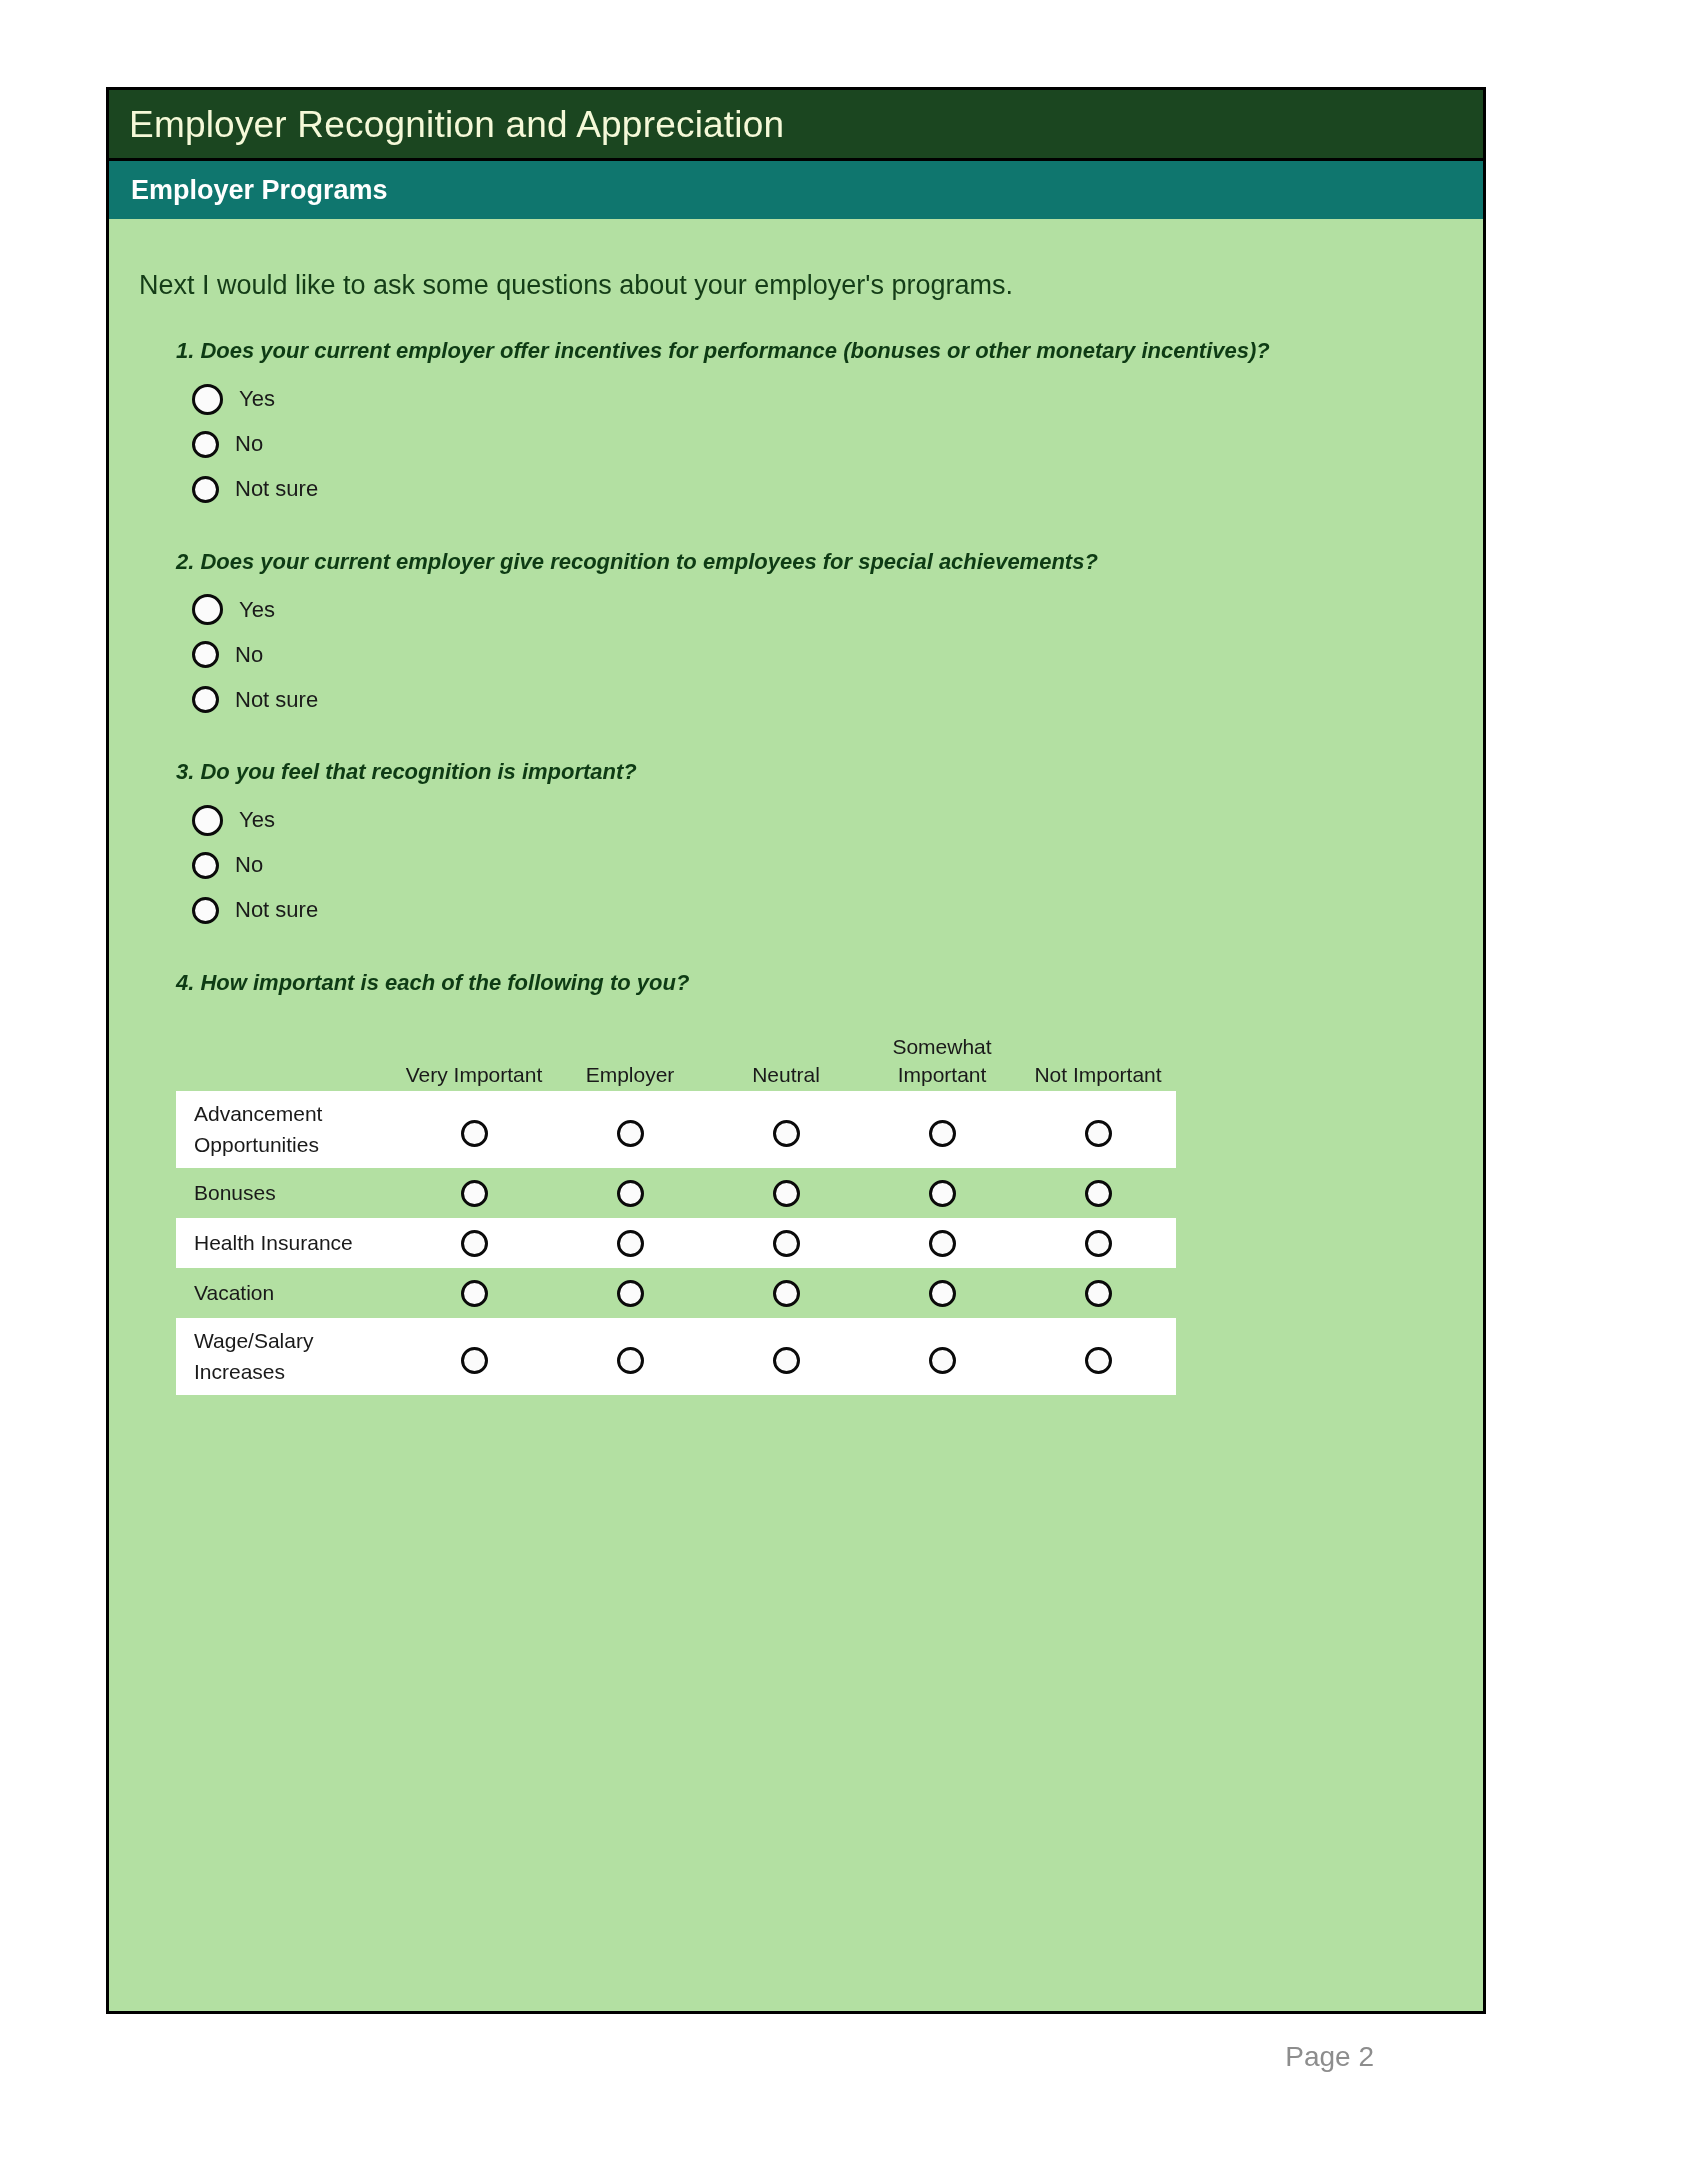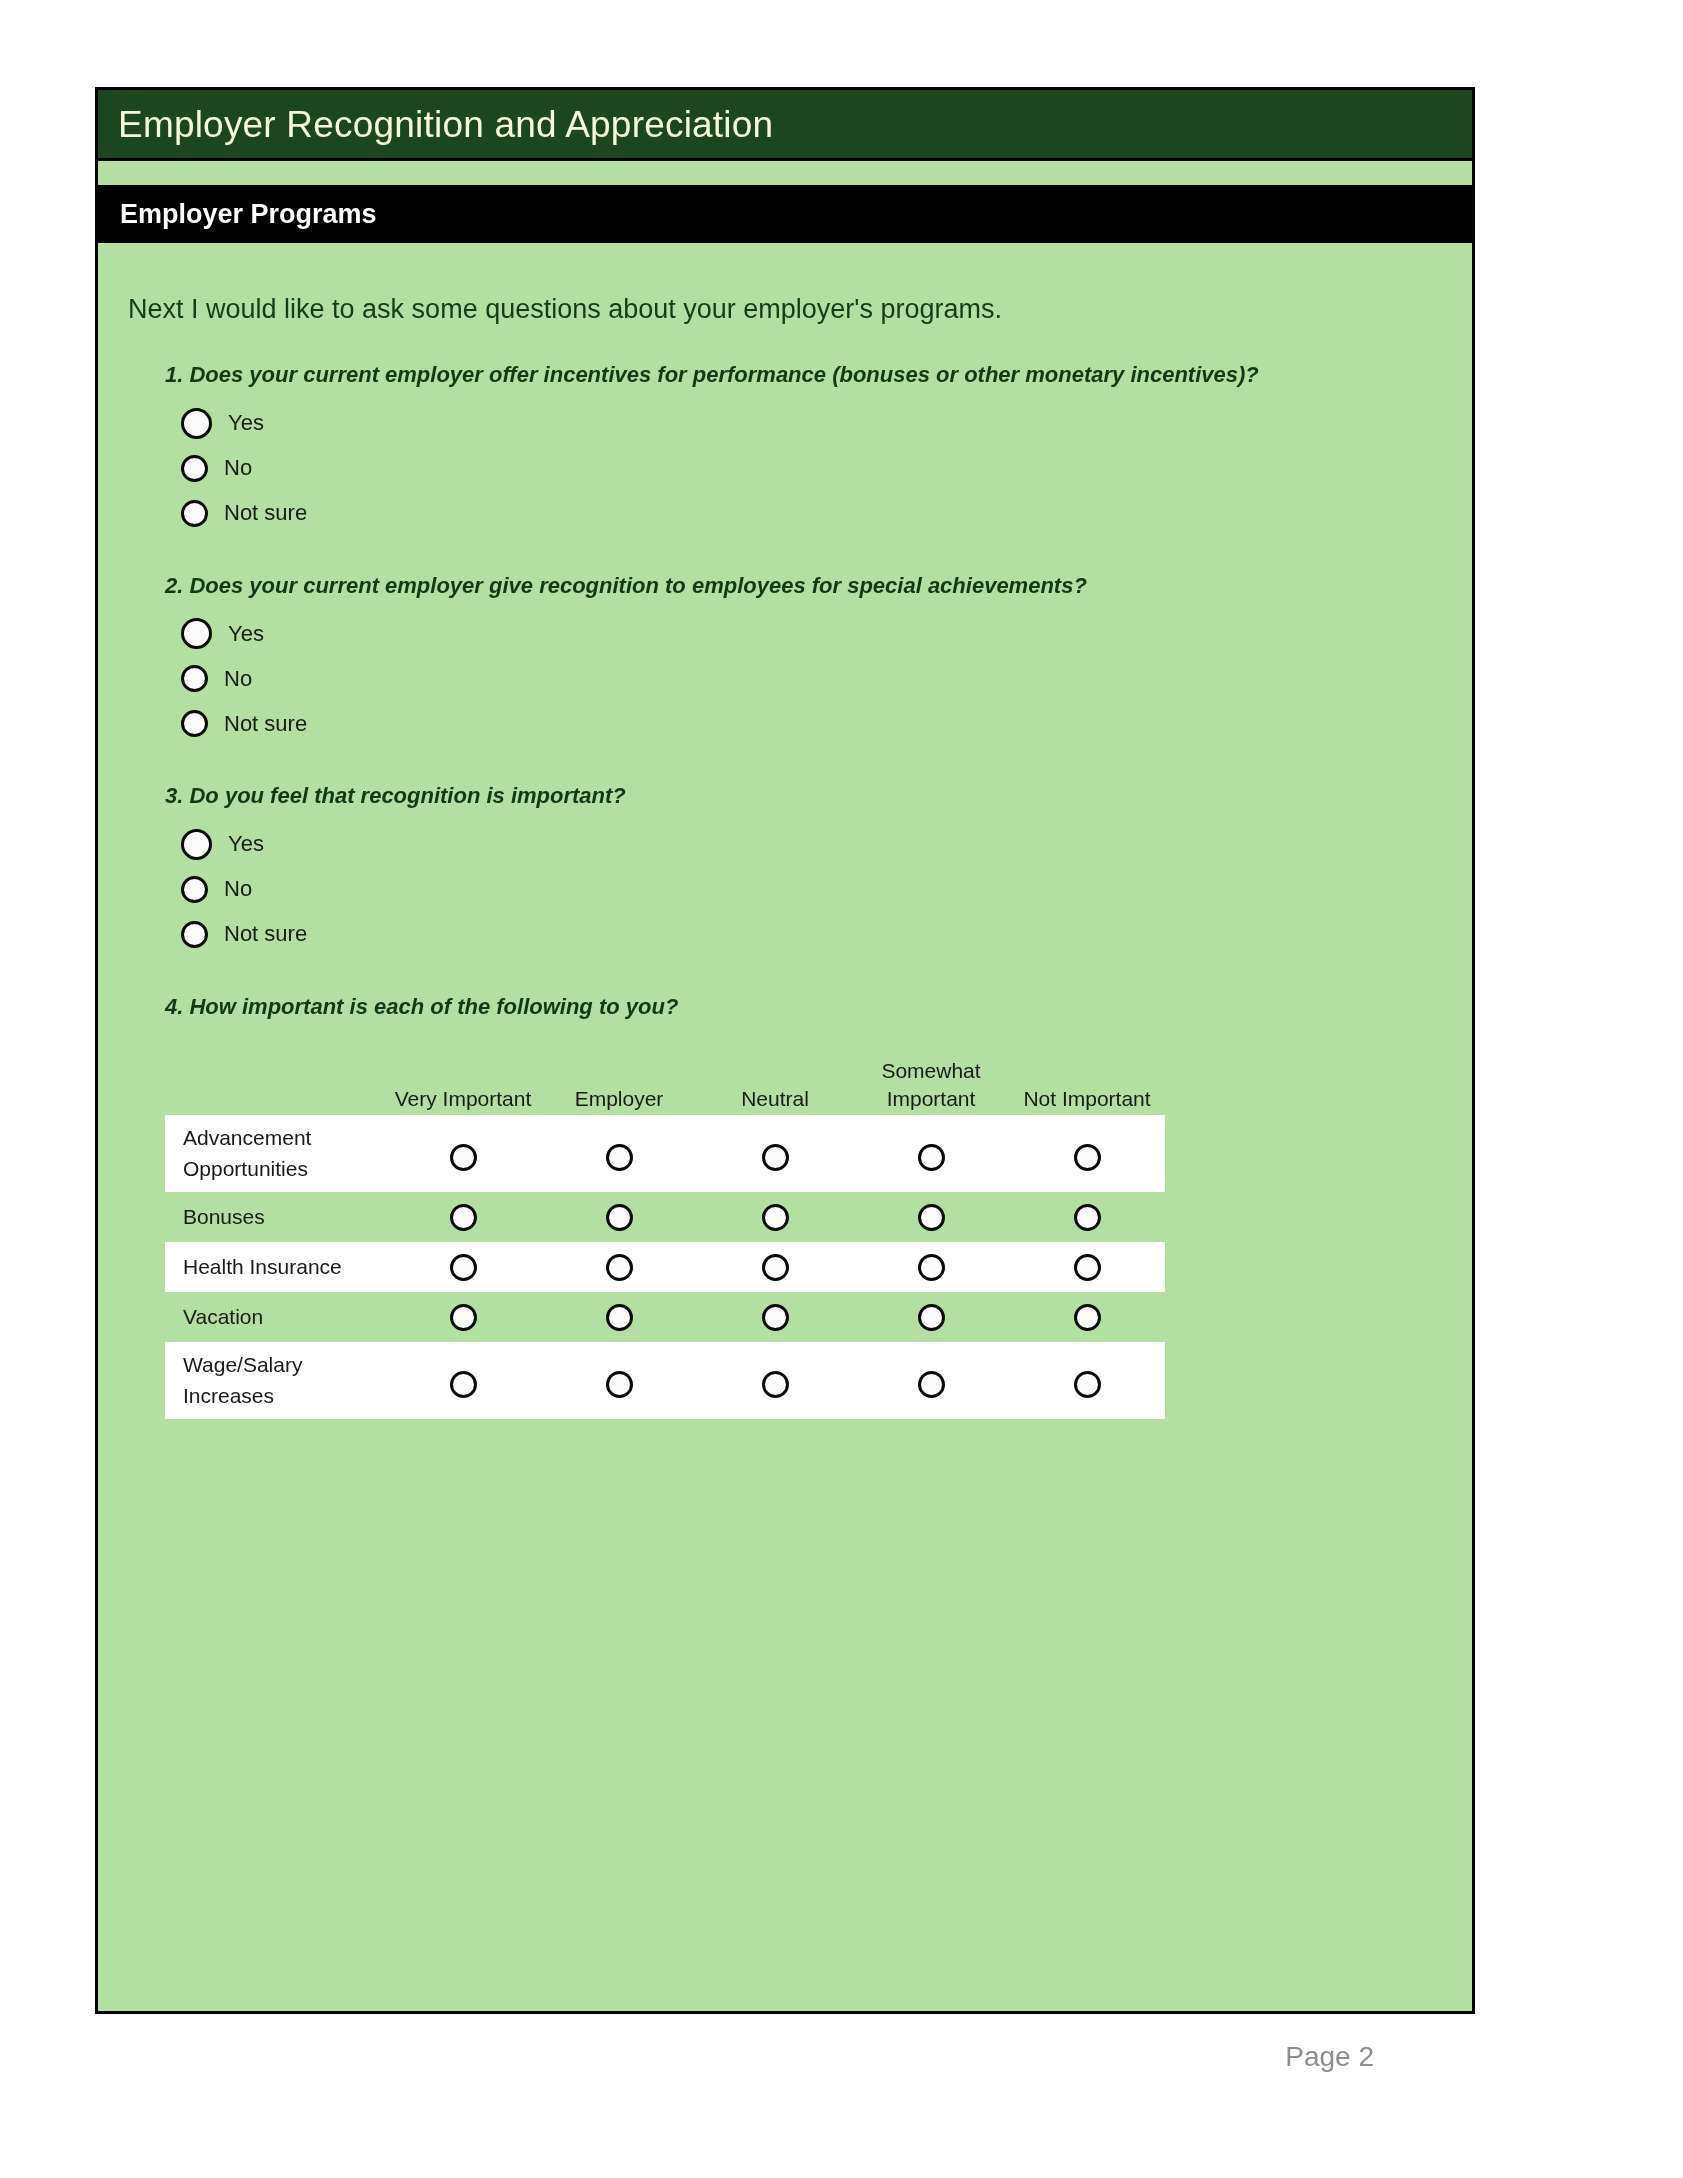--- a/index.html
+++ b/index.html
@@ -10,21 +10,21 @@
   body {
     width: 1683px;
     height: 2178px;
     font-family: "Liberation Sans", sans-serif;
     position: relative;
     overflow: hidden;
   }
 
   .page {
     position: absolute;
-    left: 95px;
+    left: 106px;
     top: 87px;
     width: 1380px;
     height: 1927px;
     border: 3px solid #000000;
     background: #b3e0a2;
     box-sizing: border-box;
   }
 
   
   .title-bar {
@@ -38,27 +38,26 @@
   }
   .title-bar .title {
     color: #f5f9d8;
     font-size: 37px;
     font-weight: normal;
     letter-spacing: 0.2px;
     line-height: 1;
   }
 
   .section-bar {
-    background: #000000;
+    background: #0f766e;
     height: 58px;
     display: flex;
     align-items: center;
     padding: 0 0 0 22px;
     box-sizing: border-box;
-    margin-top: 24px;
   }
   .section-bar .section-title {
     color: #ffffff;
     font-size: 27px;
     font-weight: bold;
     line-height: 1;
   }
 
   
   .body-area {

